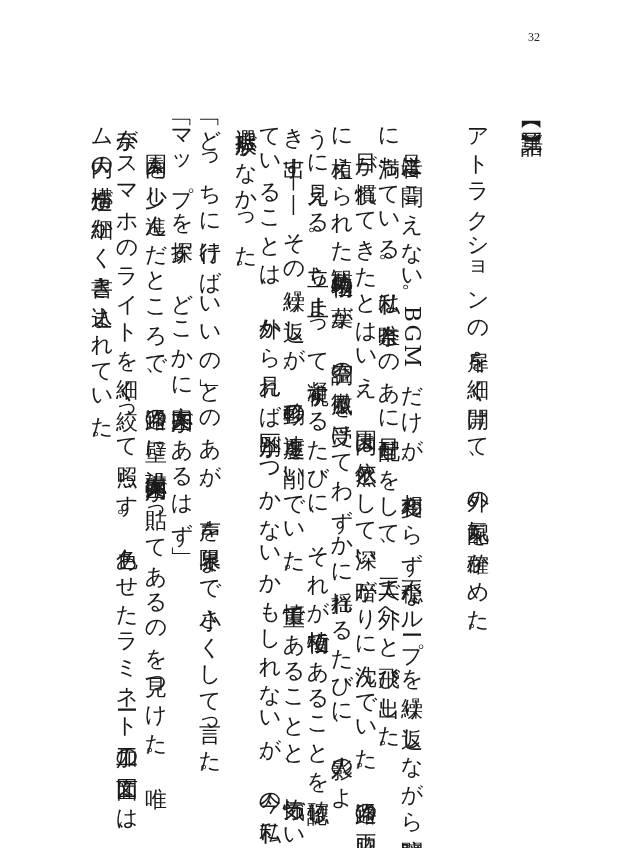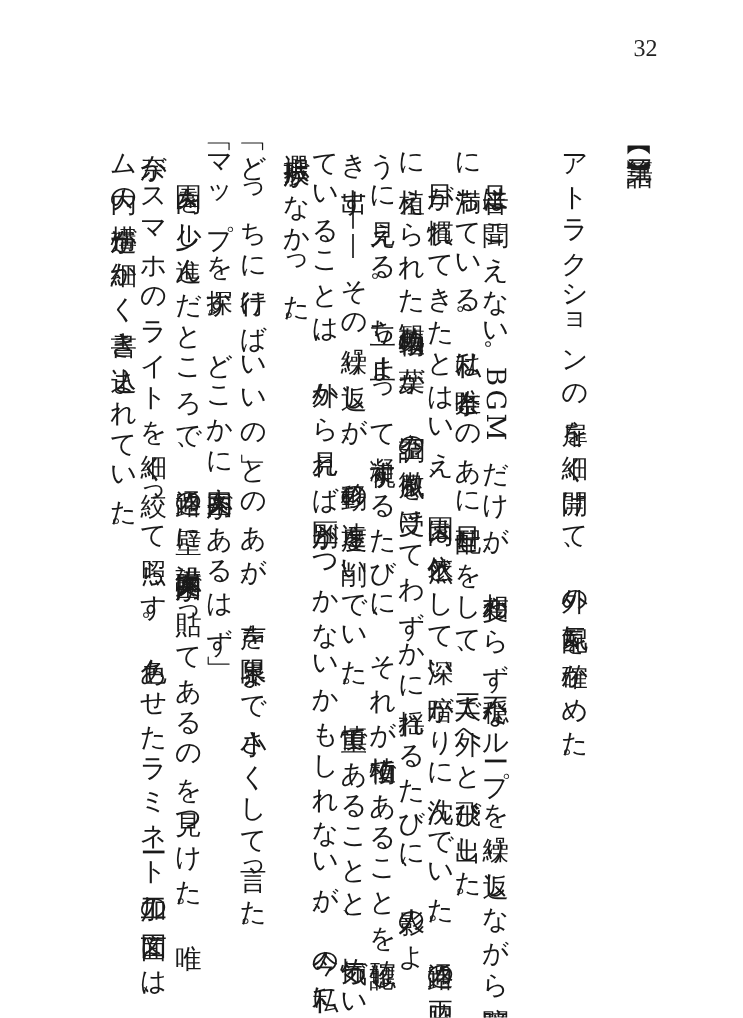--- a/index.html
+++ b/index.html
@@ -13,21 +13,21 @@
     position: relative;
     overflow: hidden;
     font-family: "DejaVu Serif", "Liberation Serif", serif;
     color: #1a1a1a;
   }
   .page-number {
     position: absolute;
     top: 30px;
     left: 528px;
     font-family: "Liberation Serif", "DejaVu Serif", serif;
-    font-size: 20px;
+    font-size: 12px;
     color: #222;
   }
   .col {
     position: absolute;
     writing-mode: vertical-rl;
     text-orientation: mixed;
     font-size: 22px;
     line-height: 24px;
     letter-spacing: 2.4px;
     white-space: nowrap;

